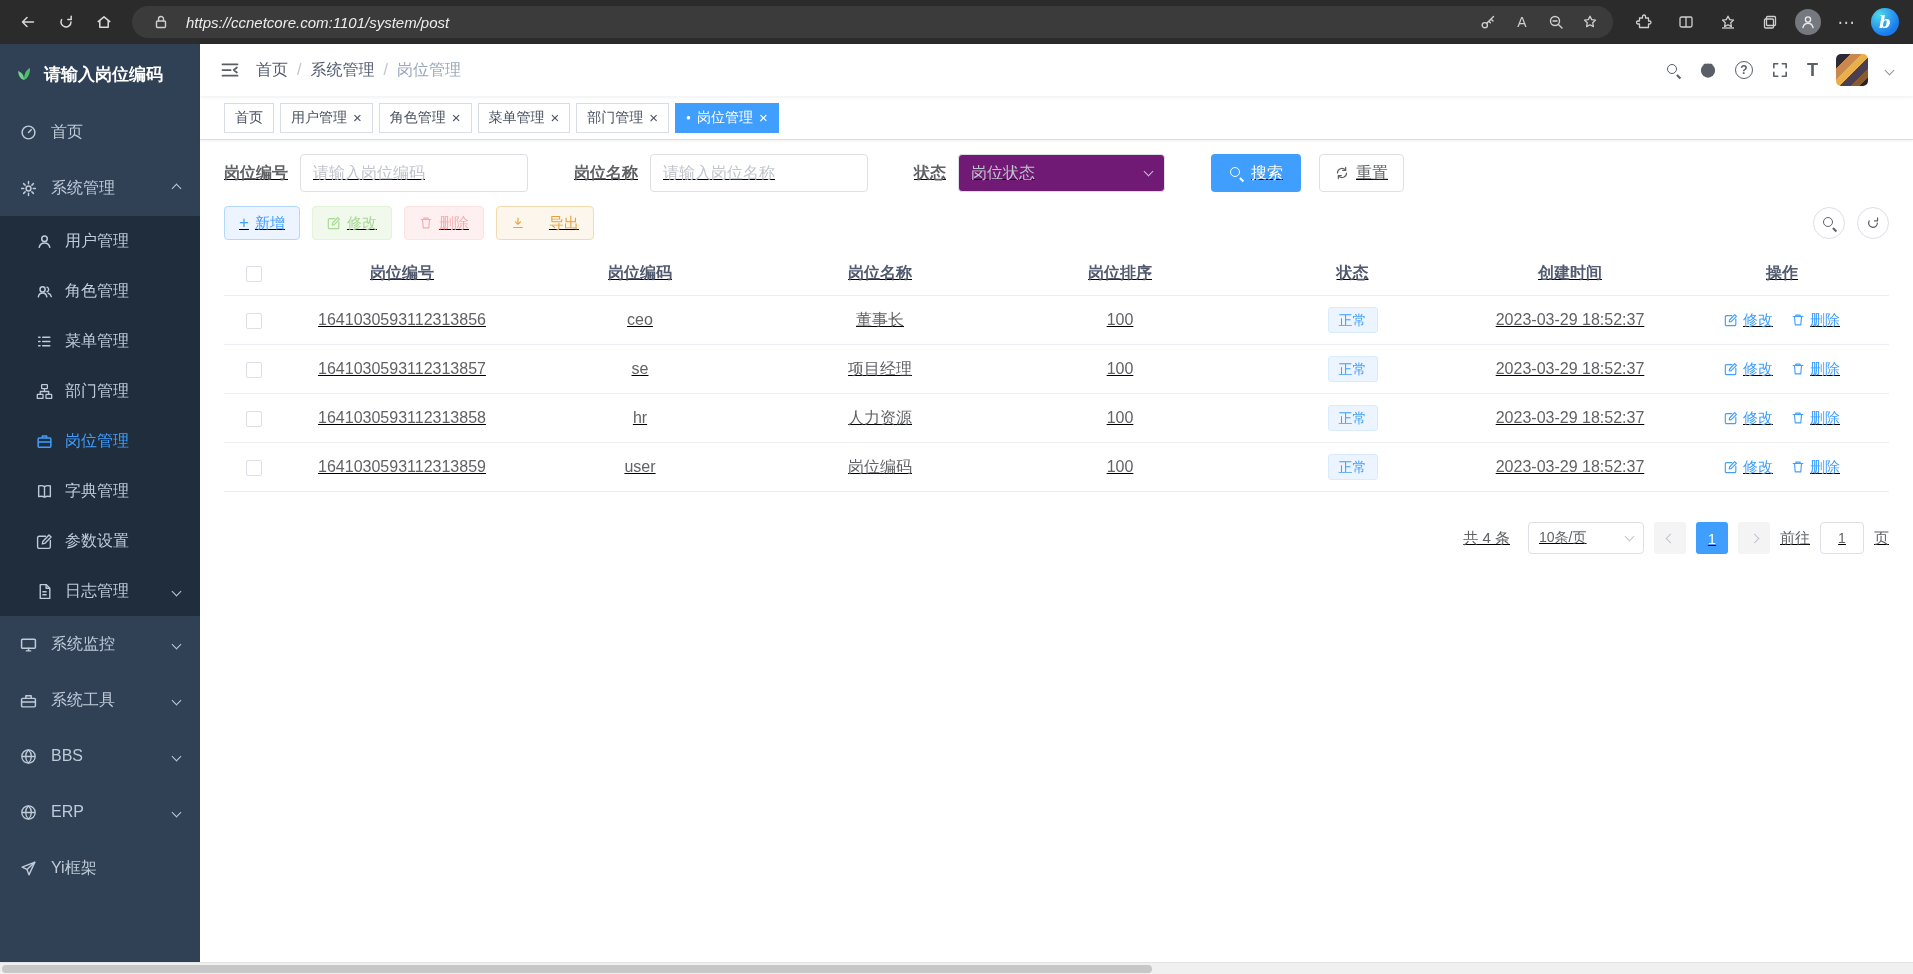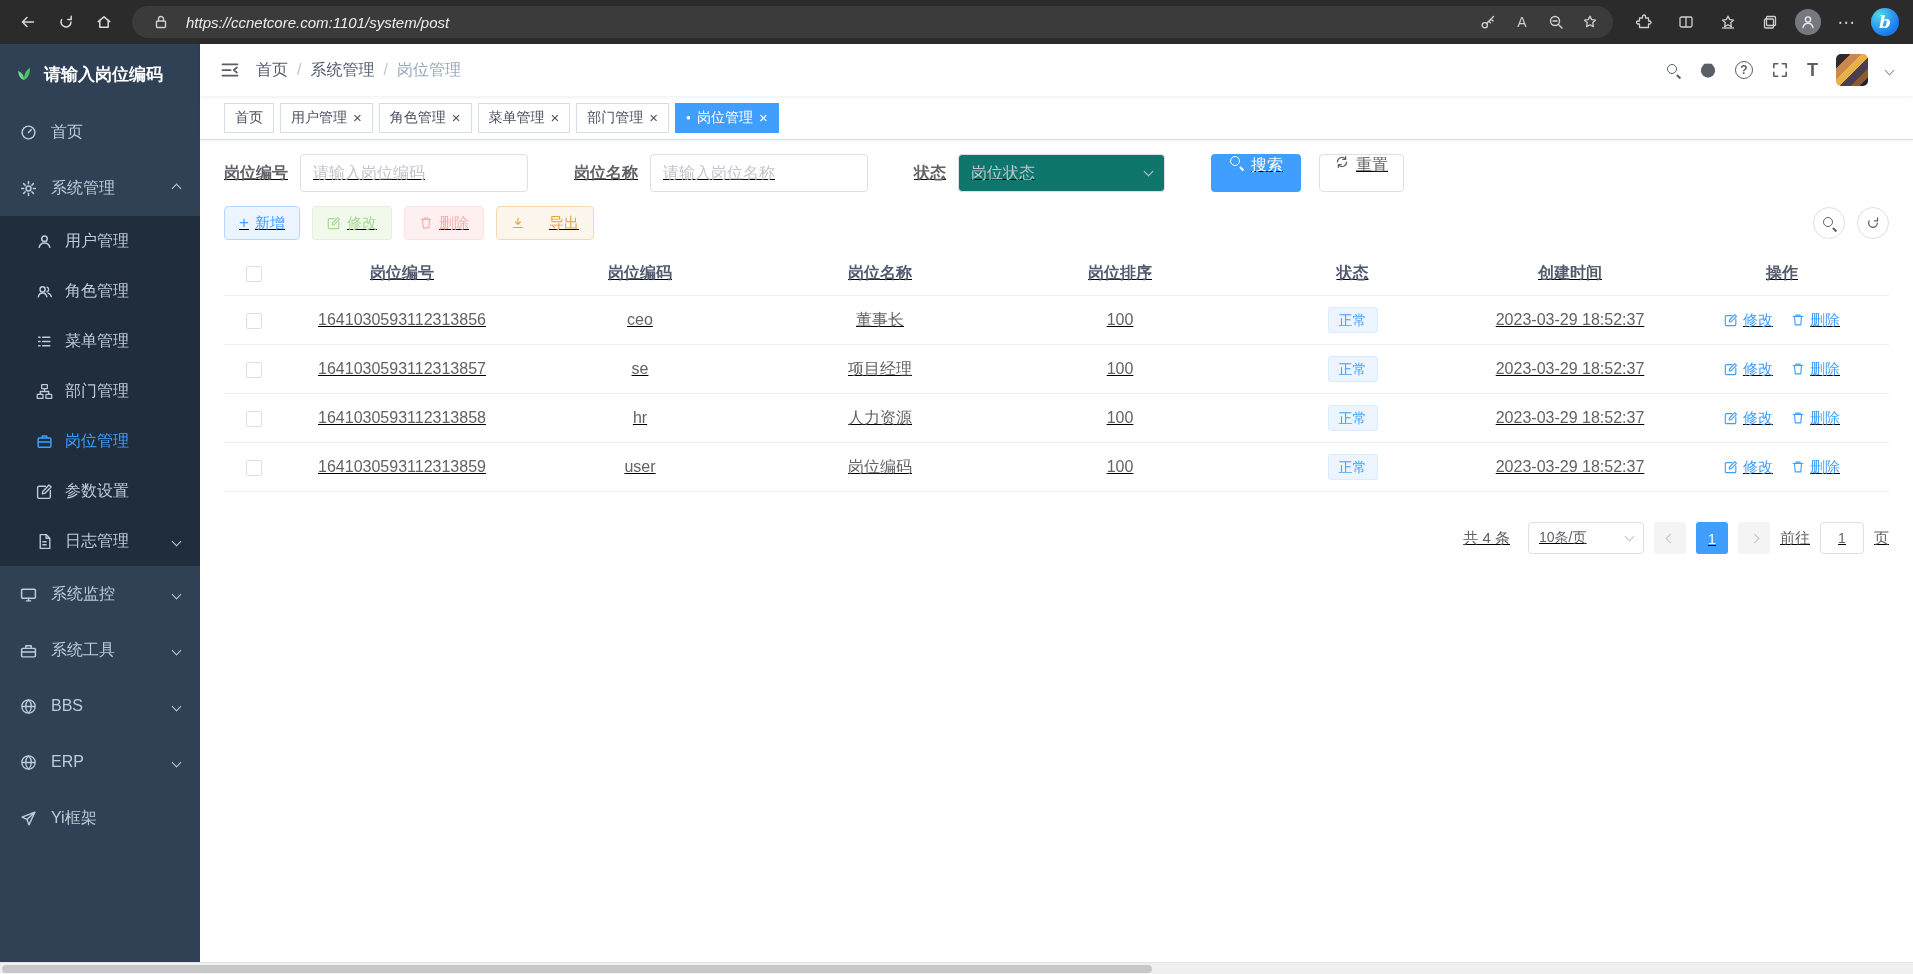--- a/index.html
+++ b/index.html
@@ -69,24 +69,24 @@
   .tab .dot{font-size:8px;line-height:1;}
 
   
   .content{flex:1;padding:14px 24px 0;text-decoration:underline;}
   .filter-bar{display:flex;align-items:center;}
   .fgroup{display:flex;align-items:center;margin-right:46px;}
   .f-label{font-size:16px;font-weight:bold;color:#606266;margin-right:12px;white-space:nowrap;}
   .inp{height:38px;border:1px solid #dcdfe6;border-radius:4px;padding:0 12px;font-size:16px;color:#606266;outline:none;background:#fff;font-family:inherit;}
   .inp::placeholder{color:#c0c4cc;}
   .w228{width:228px;} .w218{width:218px;}
-  .sel{width:207px;height:38px;border:1px solid #dcdfe6;border-radius:4px;background:#0f766e;display:flex;align-items:center;padding:0 12px;cursor:pointer;}
+  .sel{width:207px;height:38px;border:1px solid #dcdfe6;border-radius:4px;background:#701a75;display:flex;align-items:center;padding:0 12px;cursor:pointer;}
   .sel .ph{font-size:16px;color:#c0c4cc;flex:1;}
   .sel .ch{color:#c0c4cc;margin-top:-3px;}
-  .btn{display:inline-flex;justify-content:center;gap:7px;border-radius:4px;cursor:pointer;border:1px solid transparent;font-family:inherit;}
+  .btn{display:inline-flex;align-items:center;justify-content:center;gap:7px;border-radius:4px;cursor:pointer;border:1px solid transparent;font-family:inherit;}
   .btn-search{height:38px;padding:0 17px;background:#409eff;color:#fff;font-size:16px;margin-right:18px;}
   .btn-reset{height:38px;padding:0 15px;background:#fff;border-color:#dcdfe6;color:#606266;font-size:16px;}
   .i-search{position:relative;width:15px;height:15px;display:inline-block;flex:none;}
   .i-search::before{content:"";position:absolute;left:1px;top:1px;width:8px;height:8px;border:1.6px solid currentColor;border-radius:50%;}
   .i-search::after{content:"";position:absolute;left:11px;top:11px;width:4.5px;height:1.7px;background:currentColor;transform:rotate(45deg);transform-origin:left center;}
 
   .toolbar{display:flex;align-items:center;margin-top:14px;gap:12px;}
   .tb{height:34px;padding:0 14px;font-size:15px;border-radius:4px;display:inline-flex;align-items:center;gap:6px;border:1px solid;cursor:pointer;font-family:inherit;background:#fff;}
   .tb svg{width:14px;height:14px;}
   .tb .plus{font-size:17px;line-height:1;margin-top:-2px;}
@@ -271,20 +271,27 @@
           <span>部门管理</span>
         </div>
         <div class="sub-item active">
           <svg class="ic" viewBox="0 0 16 16" fill="none" stroke="currentColor" stroke-width="1.4" stroke-linejoin="round">
               <rect x="2" y="4.8" width="12" height="8.7" rx="1"></rect>
               <path d="M6 4.8v-2h4v2M2 8.5h12"></path>
             </svg>
           <span>岗位管理</span>
         </div>
         <div class="sub-item">
+          <svg class="ic" viewBox="0 0 16 16" fill="none" stroke="currentColor" stroke-width="1.3" stroke-linejoin="round">
+              <path d="M2.5 2.8c2-.6 4-.4 5.5.6 1.5-1 3.5-1.2 5.5-.6v10c-2-.6-4-.4-5.5.6-1.5-1-3.5-1.2-5.5-.6z"></path>
+              <path d="M8 3.4v10"></path>
+            </svg>
+          <span>字典管理</span>
+        </div>
+        <div class="sub-item">
           <svg class="ic" viewBox="0 0 16 16" fill="none" stroke="currentColor" stroke-width="1.3" stroke-linecap="round" stroke-linejoin="round">
               <path d="M13.5 7v6a1.5 1.5 0 01-1.5 1.5H3A1.5 1.5 0 011.5 13V4.5A1.5 1.5 0 013 3h6"></path>
               <path d="M12.2 1.8l2 2L8.2 9.8 6 10.2l.4-2.2z"></path>
             </svg>
           <span>参数设置</span>
         </div>
         <div class="sub-item">
           <svg class="ic" viewBox="0 0 16 16" fill="none" stroke="currentColor" stroke-width="1.3" stroke-linejoin="round">
               <path d="M4 1.5h5.5L13 5v9.5H4z"></path>
               <path d="M9.5 1.5V5H13M6 8.2h4M6 11h4"></path>

